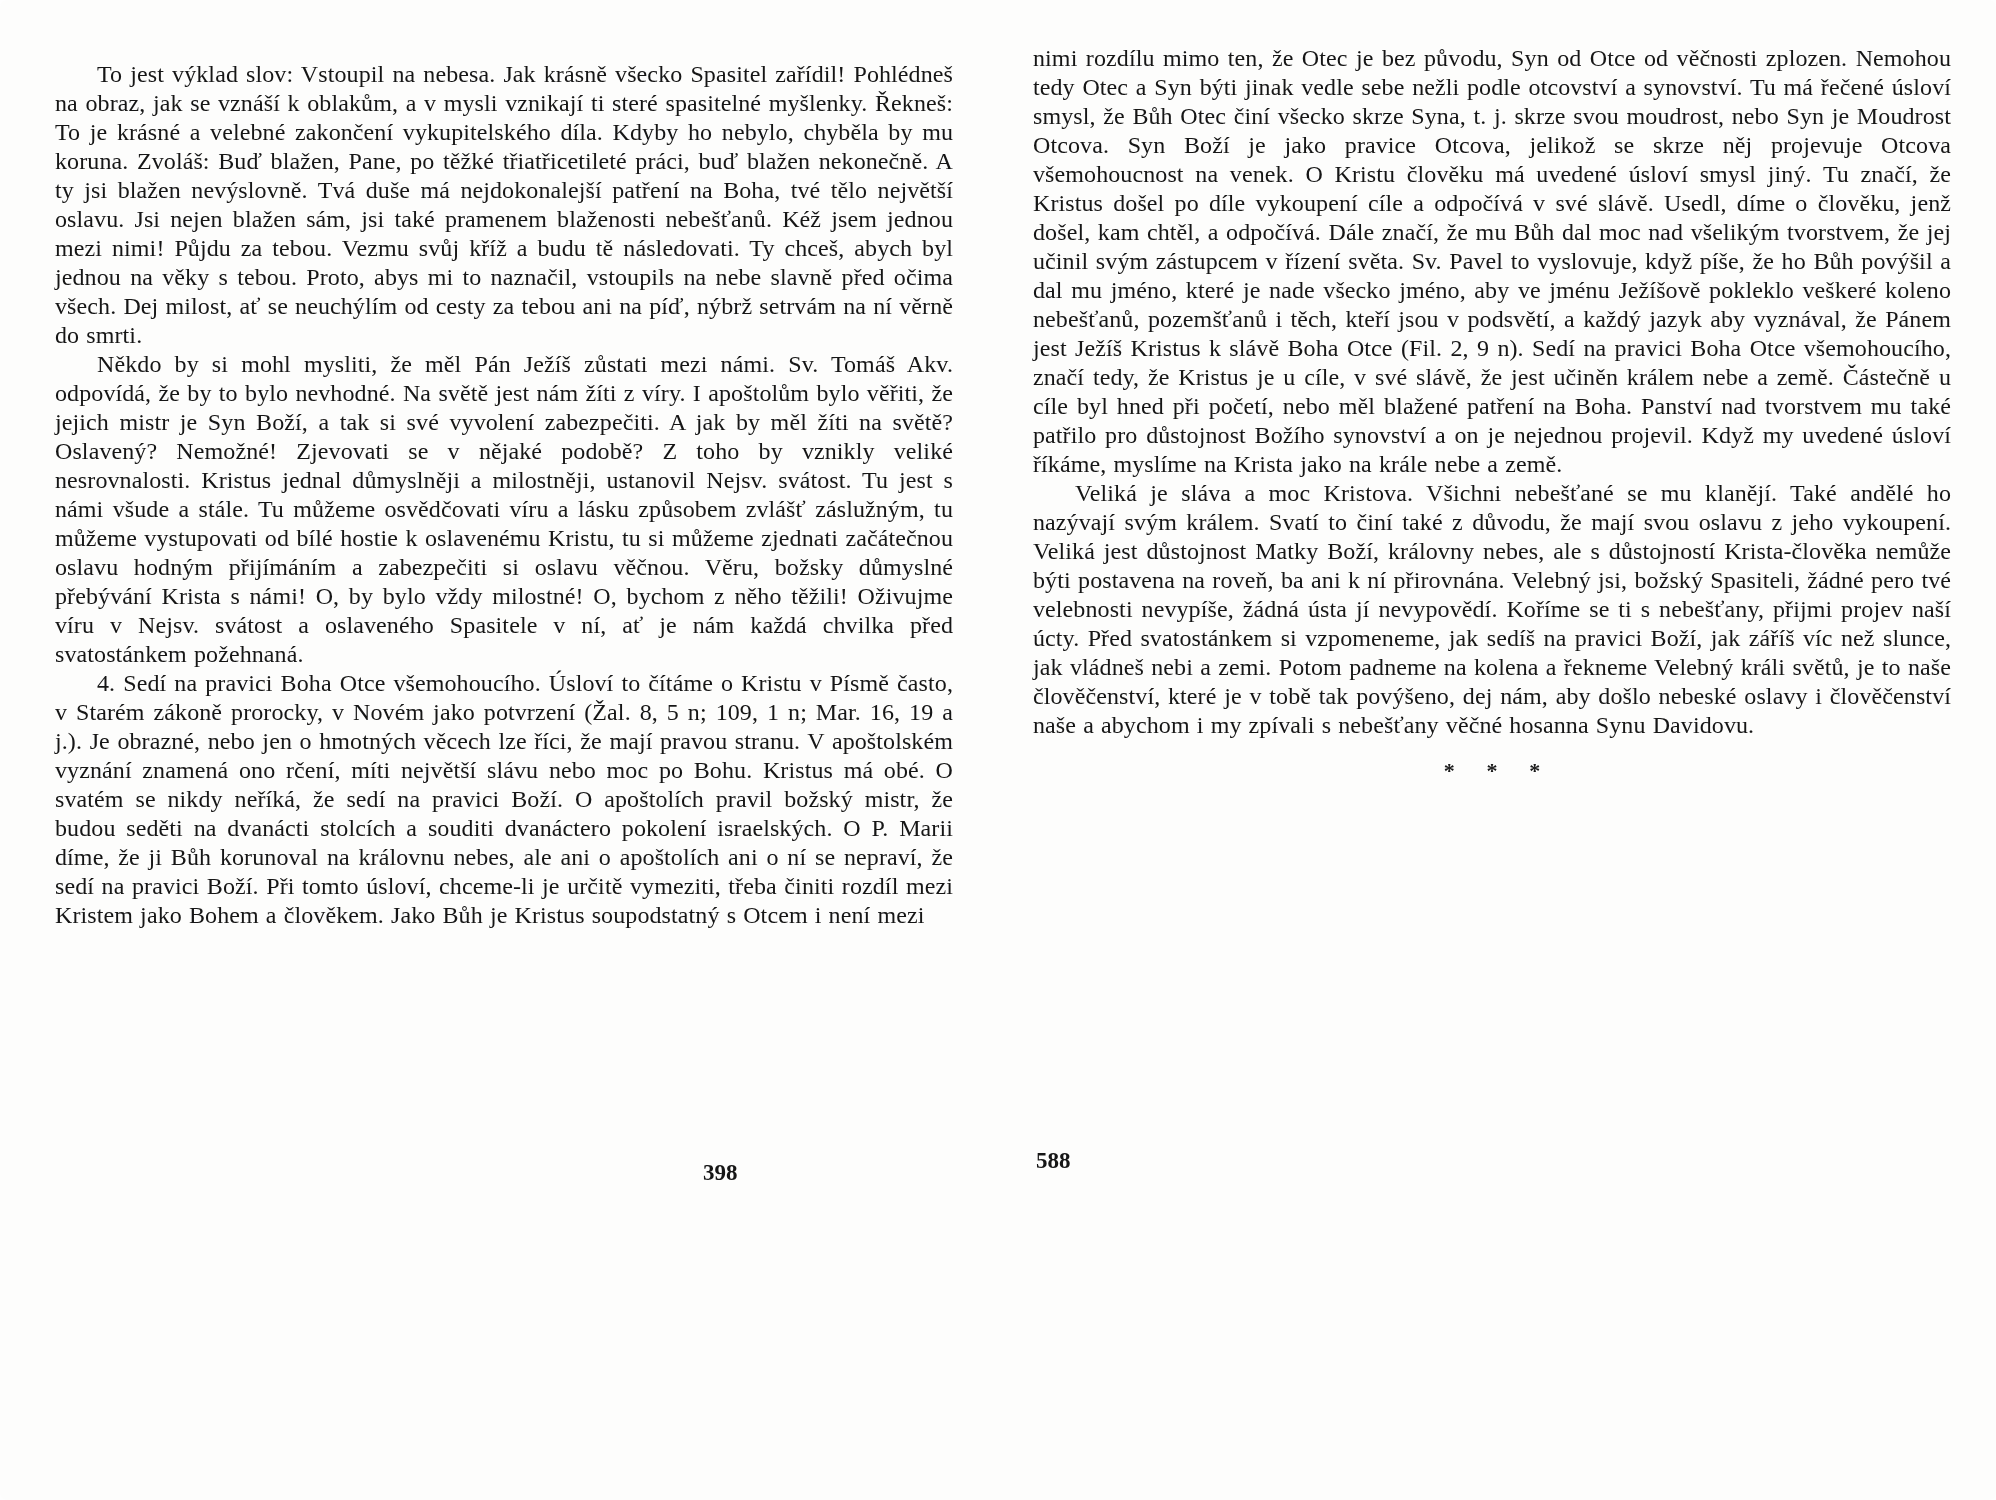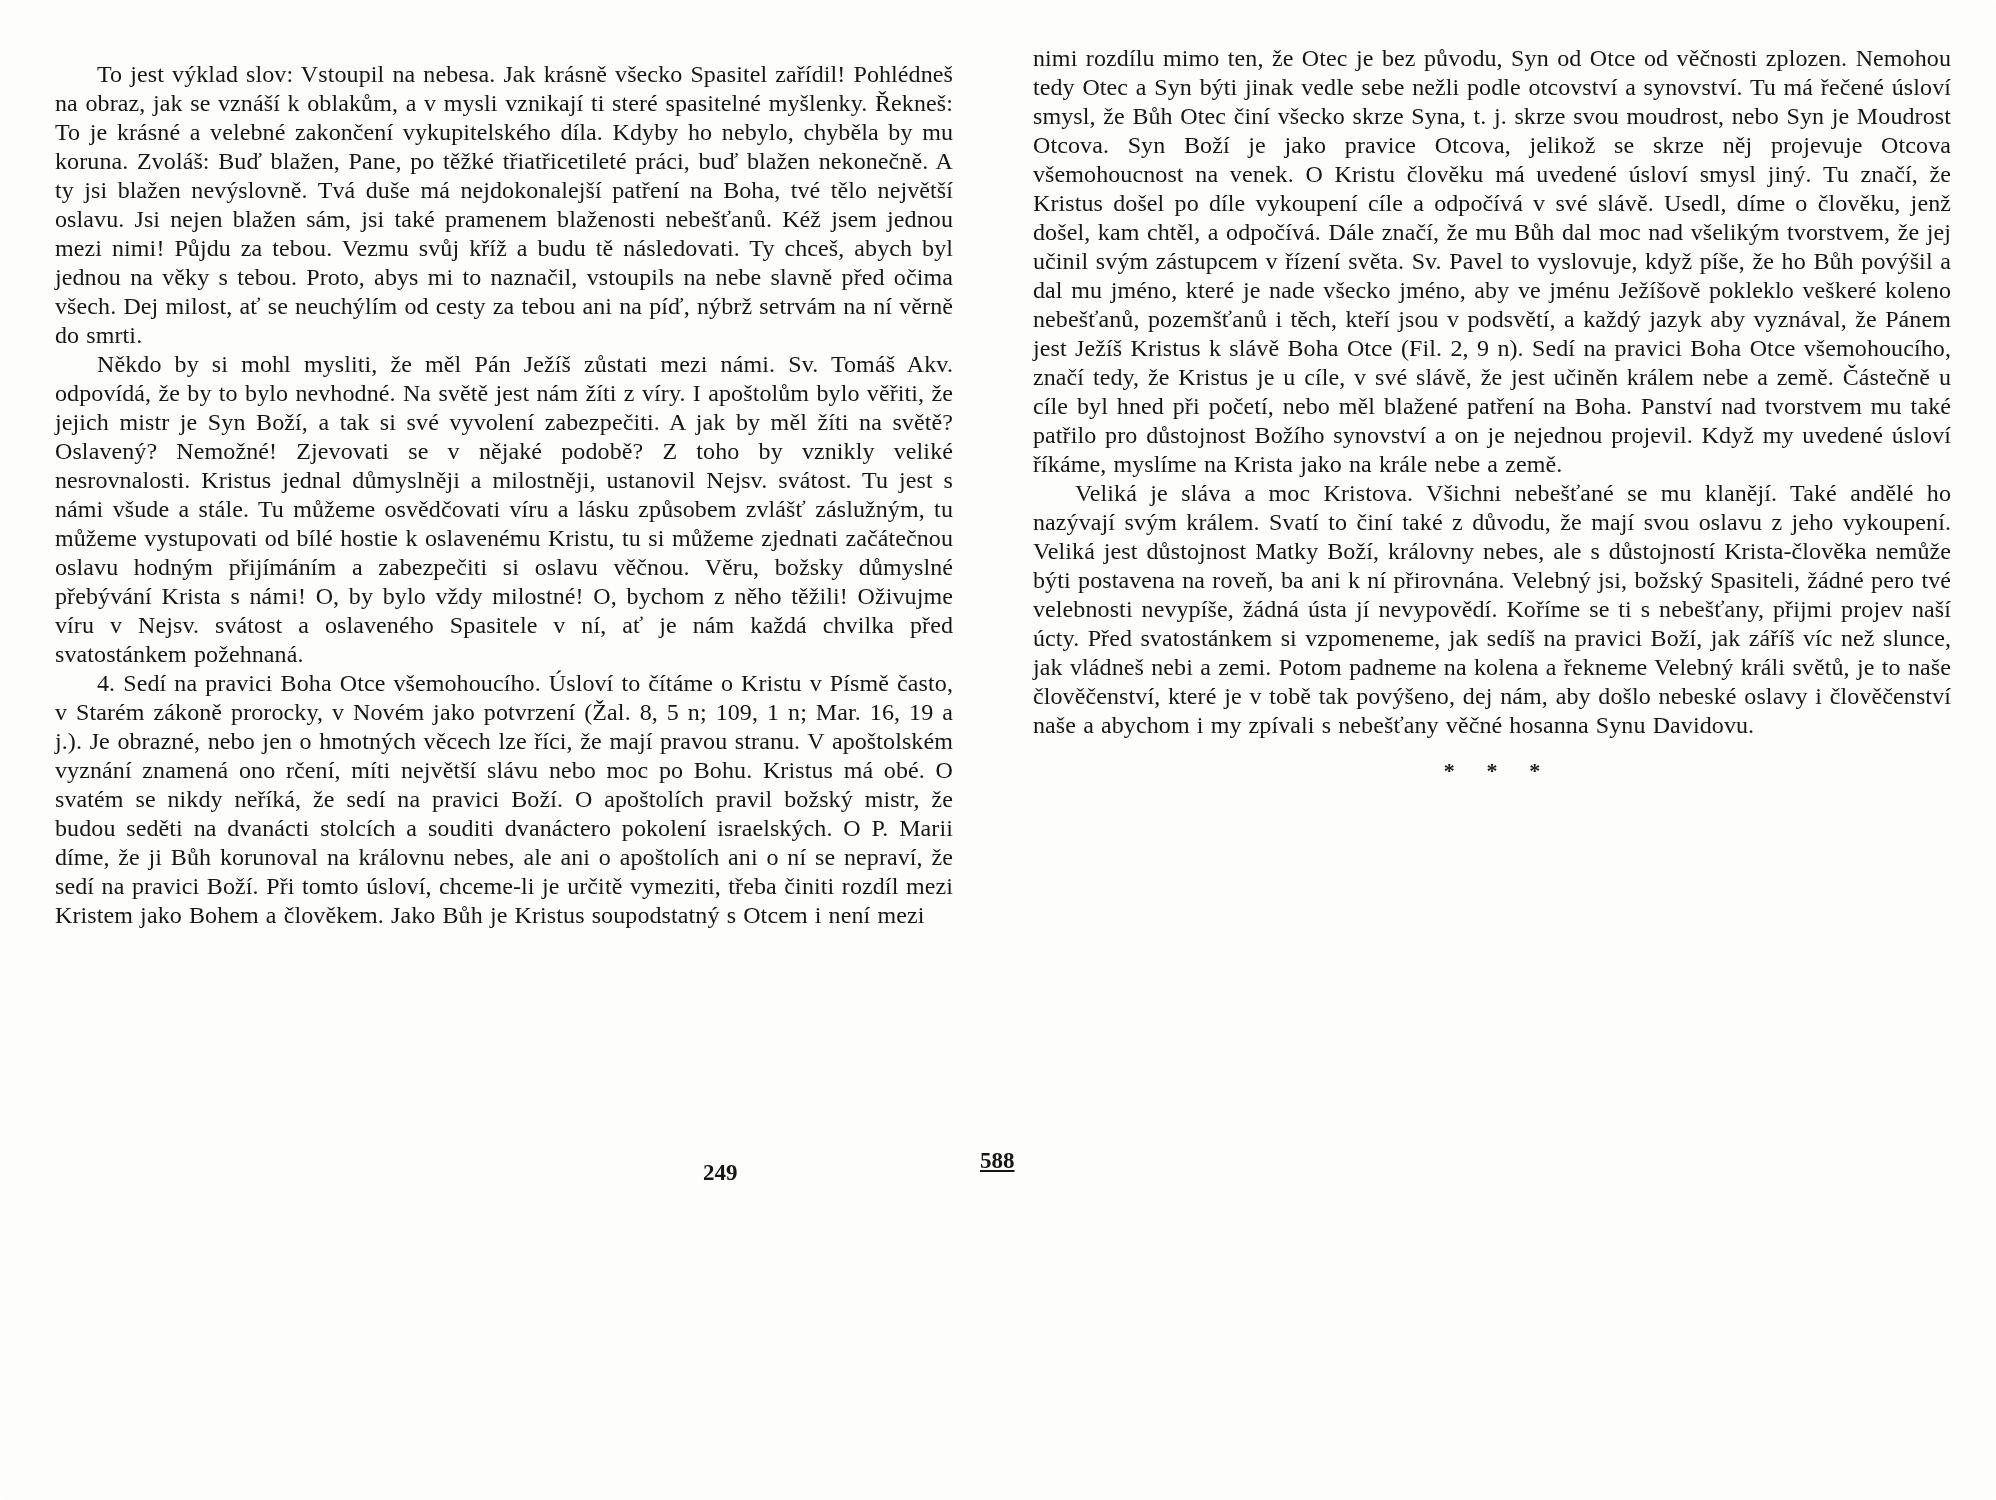--- a/index.html
+++ b/index.html
@@ -60,38 +60,37 @@
     position: absolute;
     font-weight: bold;
     font-size: 23px;
     color: #161616;
   }
   #pn-left {
     left: 703px;
     top: 1160px;
   }
   #pn-right {
-    left: 980px;
+    left: 1036px;
     top: 1148px;
-    text-decoration: underline;
   }
 </style>
 </head>
 <body>
 
 <div class="scan-page">
 
   <div class="text-column" id="left-col">
     <p>To jest výklad slov: Vstoupil na nebesa. Jak krásně všecko Spasitel zařídil! Pohlédneš na obraz, jak se vznáší k oblakům, a v mysli vznikají ti steré spasitelné myšlenky. Řekneš: To je krásné a velebné zakončení vykupitelského díla. Kdyby ho nebylo, chyběla by mu koruna. Zvoláš: Buď blažen, Pane, po těžké třiatřicetileté práci, buď blažen nekonečně. A ty jsi blažen nevýslovně. Tvá duše má nejdokonalejší patření na Boha, tvé tělo největší oslavu. Jsi nejen blažen sám, jsi také pramenem blaženosti nebešťanů. Kéž jsem jednou mezi nimi! Půjdu za tebou. Vezmu svůj kříž a budu tě následovati. Ty chceš, abych byl jednou na věky s tebou. Proto, abys mi to naznačil, vstoupils na nebe slavně před očima všech. Dej milost, ať se neuchýlím od cesty za tebou ani na píď, nýbrž setrvám na ní věrně do smrti.</p>
     <p>Někdo by si mohl mysliti, že měl Pán Ježíš zůstati mezi námi. Sv. Tomáš Akv. odpovídá, že by to bylo nevhodné. Na světě jest nám žíti z víry. I apoštolům bylo věřiti, že jejich mistr je Syn Boží, a tak si své vyvolení zabezpečiti. A jak by měl žíti na světě? Oslavený? Nemožné! Zjevovati se v nějaké podobě? Z toho by vznikly veliké nesrovnalosti. Kristus jednal důmyslněji a milostněji, ustanovil Nejsv. svátost. Tu jest s námi všude a stále. Tu můžeme osvědčovati víru a lásku způsobem zvlášť záslužným, tu můžeme vystupovati od bílé hostie k oslavenému Kristu, tu si můžeme zjednati začátečnou oslavu hodným přijímáním a zabezpečiti si oslavu věčnou. Věru, božsky důmyslné přebývání Krista s námi! O, by bylo vždy milostné! O, bychom z něho těžili! Oživujme víru v Nejsv. svátost a oslaveného Spasitele v ní, ať je nám každá chvilka před svatostánkem požehnaná.</p>
     <p>4. Sedí na pravici Boha Otce všemohoucího. Úsloví to čítáme o Kristu v Písmě často, v Starém zákoně prorocky, v Novém jako potvrzení (Žal. 8, 5 n; 109, 1 n; Mar. 16, 19 a j.). Je obrazné, nebo jen o hmotných věcech lze říci, že mají pravou stranu. V apoštolském vyznání znamená ono rčení, míti největší slávu nebo moc po Bohu. Kristus má obé. O svatém se nikdy neříká, že sedí na pravici Boží. O apoštolích pravil božský mistr, že budou seděti na dvanácti stolcích a souditi dvanáctero pokolení israelských. O P. Marii díme, že ji Bůh korunoval na královnu nebes, ale ani o apoštolích ani o ní se nepraví, že sedí na pravici Boží. Při tomto úsloví, chceme-li je určitě vymeziti, třeba činiti rozdíl mezi Kristem jako Bohem a člověkem. Jako Bůh je Kristus soupodstatný s Otcem i není mezi</p>
   </div>
 
   <div class="text-column" id="right-col">
     <p class="no-indent">nimi rozdílu mimo ten, že Otec je bez původu, Syn od Otce od věčnosti zplozen. Nemohou tedy Otec a Syn býti jinak vedle sebe nežli podle otcovství a synovství. Tu má řečené úsloví smysl, že Bůh Otec činí všecko skrze Syna, t. j. skrze svou moudrost, nebo Syn je Moudrost Otcova. Syn Boží je jako pravice Otcova, jelikož se skrze něj projevuje Otcova všemohoucnost na venek. O Kristu člověku má uvedené úsloví smysl jiný. Tu značí, že Kristus došel po díle vykoupení cíle a odpočívá v své slávě. Usedl, díme o člověku, jenž došel, kam chtěl, a odpočívá. Dále značí, že mu Bůh dal moc nad všelikým tvorstvem, že jej učinil svým zástupcem v řízení světa. Sv. Pavel to vyslovuje, když píše, že ho Bůh povýšil a dal mu jméno, které je nade všecko jméno, aby ve jménu Ježíšově pokleklo veškeré koleno nebešťanů, pozemšťanů i těch, kteří jsou v podsvětí, a každý jazyk aby vyznával, že Pánem jest Ježíš Kristus k slávě Boha Otce (Fil. 2, 9 n). Sedí na pravici Boha Otce všemohoucího, značí tedy, že Kristus je u cíle, v své slávě, že jest učiněn králem nebe a země. Částečně u cíle byl hned při početí, nebo měl blažené patření na Boha. Panství nad tvorstvem mu také patřilo pro důstojnost Božího synovství a on je nejednou projevil. Když my uvedené úsloví říkáme, myslíme na Krista jako na krále nebe a země.</p>
     <p>Veliká je sláva a moc Kristova. Všichni nebešťané se mu klanějí. Také andělé ho nazývají svým králem. Svatí to činí také z důvodu, že mají svou oslavu z jeho vykoupení. Veliká jest důstojnost Matky Boží, královny nebes, ale s důstojností Krista-člověka nemůže býti postavena na roveň, ba ani k ní přirovnána. Velebný jsi, božský Spasiteli, žádné pero tvé velebnosti nevypíše, žádná ústa jí nevypovědí. Koříme se ti s nebešťany, přijmi projev naší úcty. Před svatostánkem si vzpomeneme, jak sedíš na pravici Boží, jak záříš víc než slunce, jak vládneš nebi a zemi. Potom padneme na kolena a řekneme Velebný králi světů, je to naše člověčenství, které je v tobě tak povýšeno, dej nám, aby došlo nebeské oslavy i člověčenství naše a abychom i my zpívali s nebešťany věčné hosanna Synu Davidovu.</p>
     <div class="separator">* * *</div>
   </div>
 
-  <div class="page-number" id="pn-left">249</div>
+  <div class="page-number" id="pn-left">398</div>
   <div class="page-number" id="pn-right">588</div>
 
 </div>
 
 </body></html>

